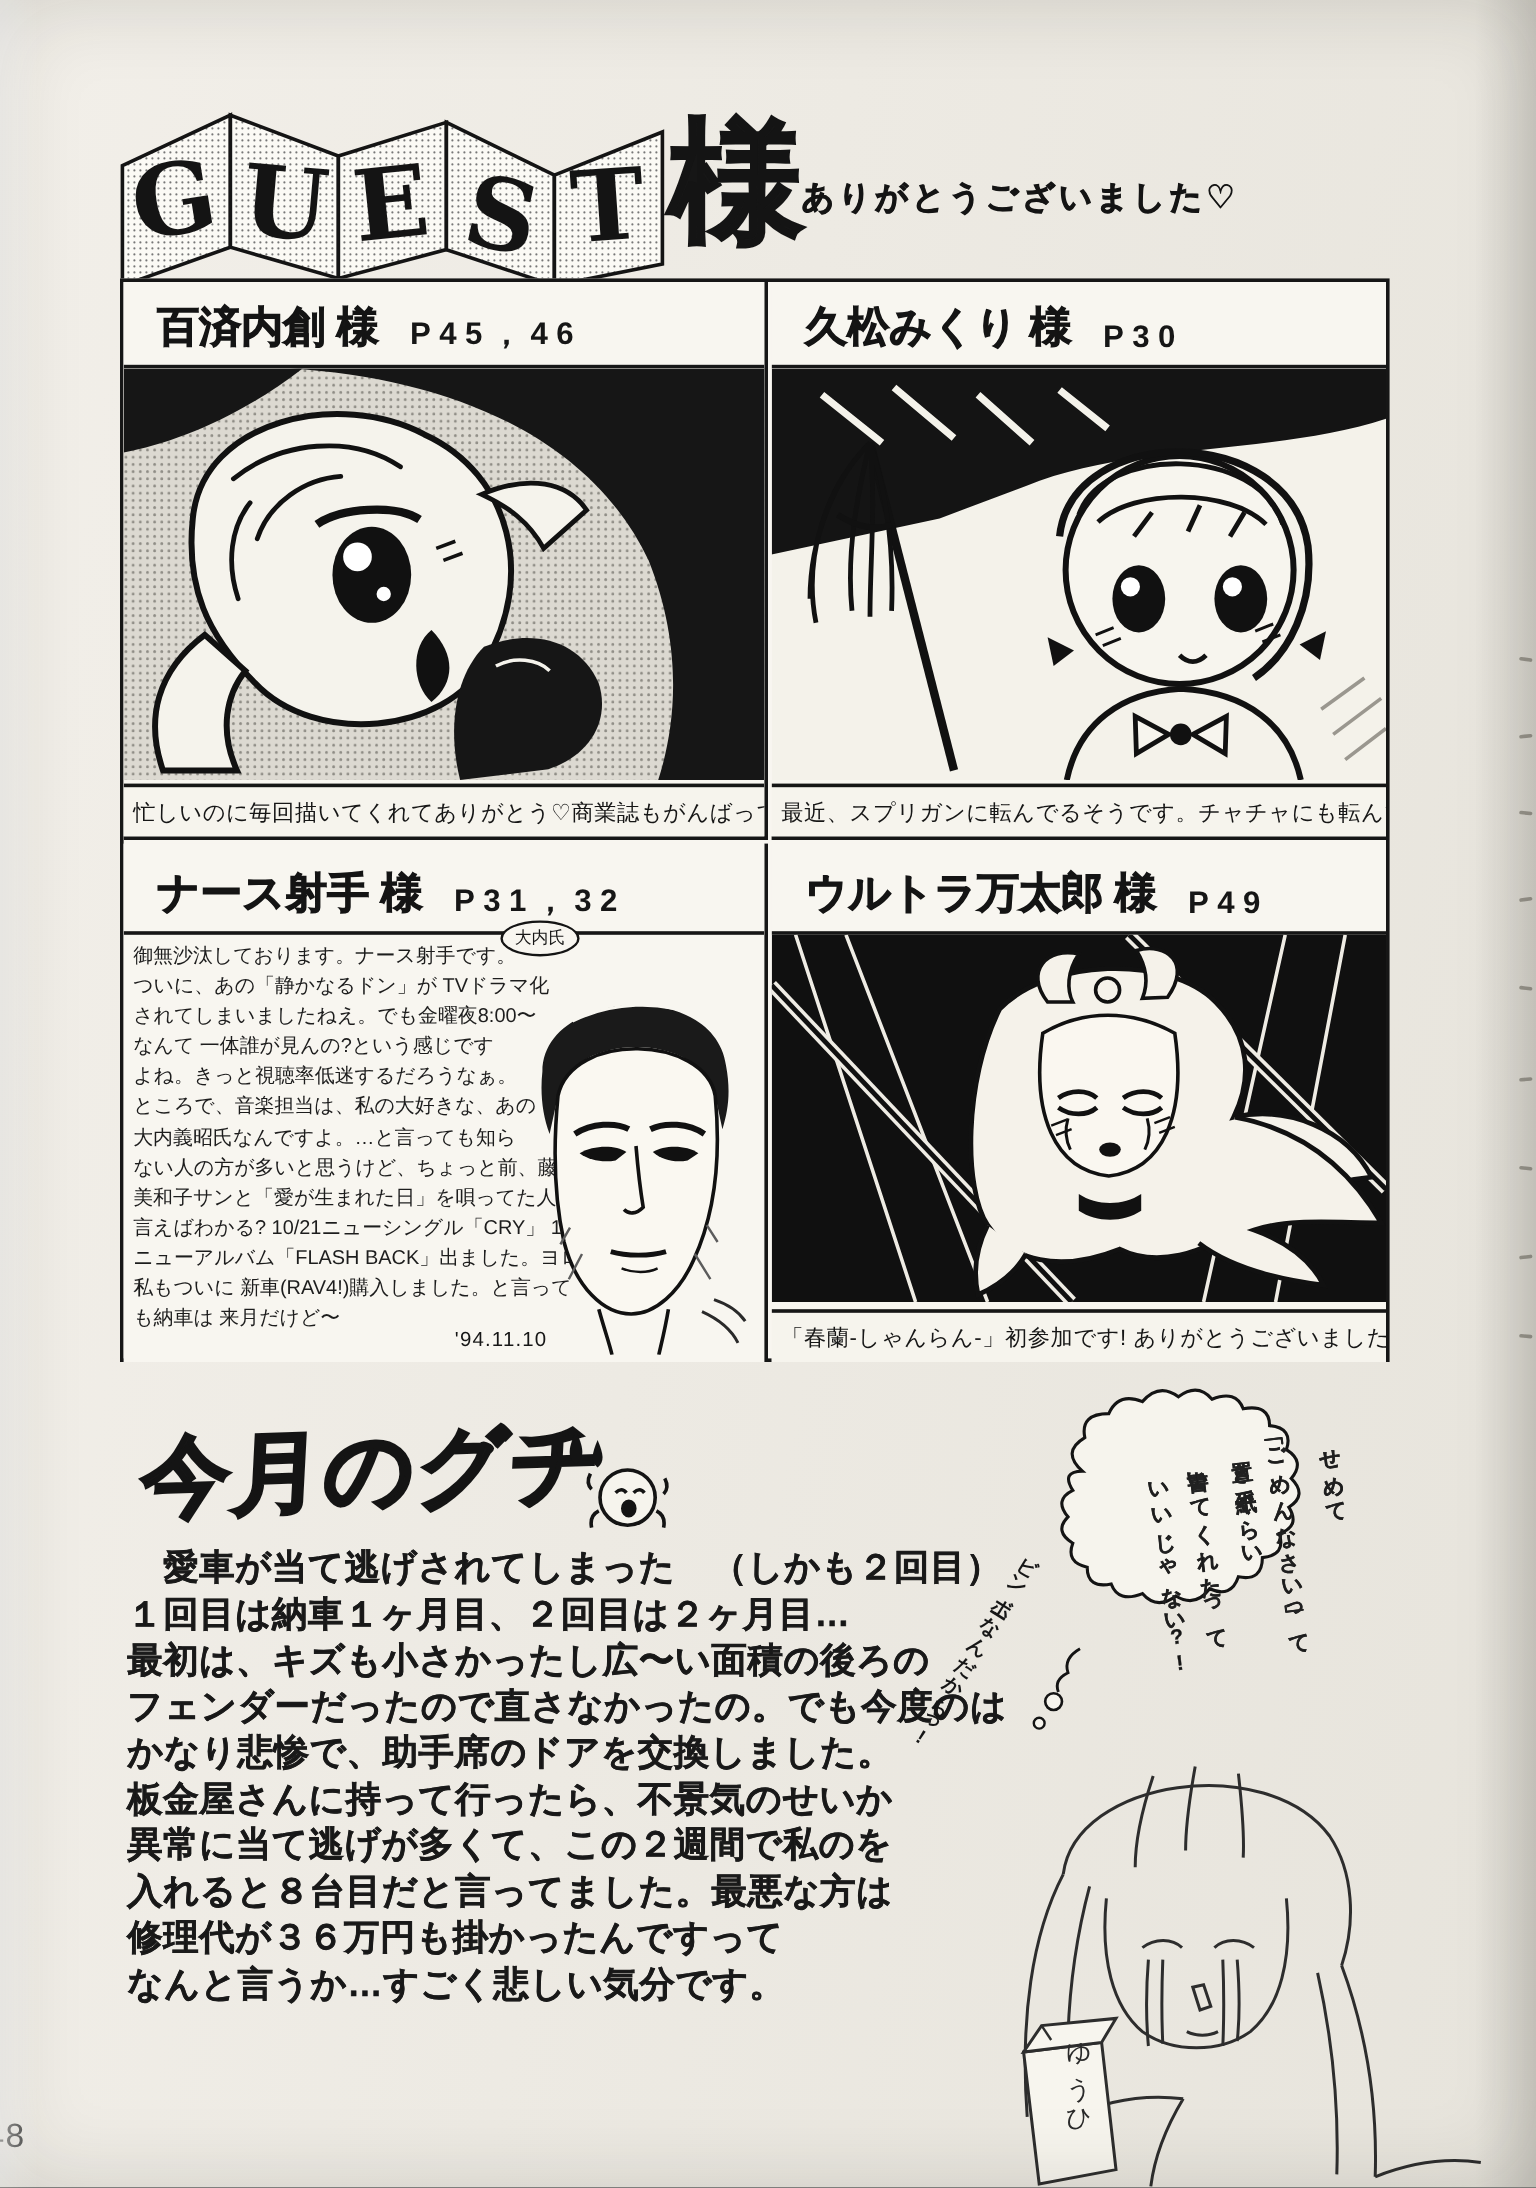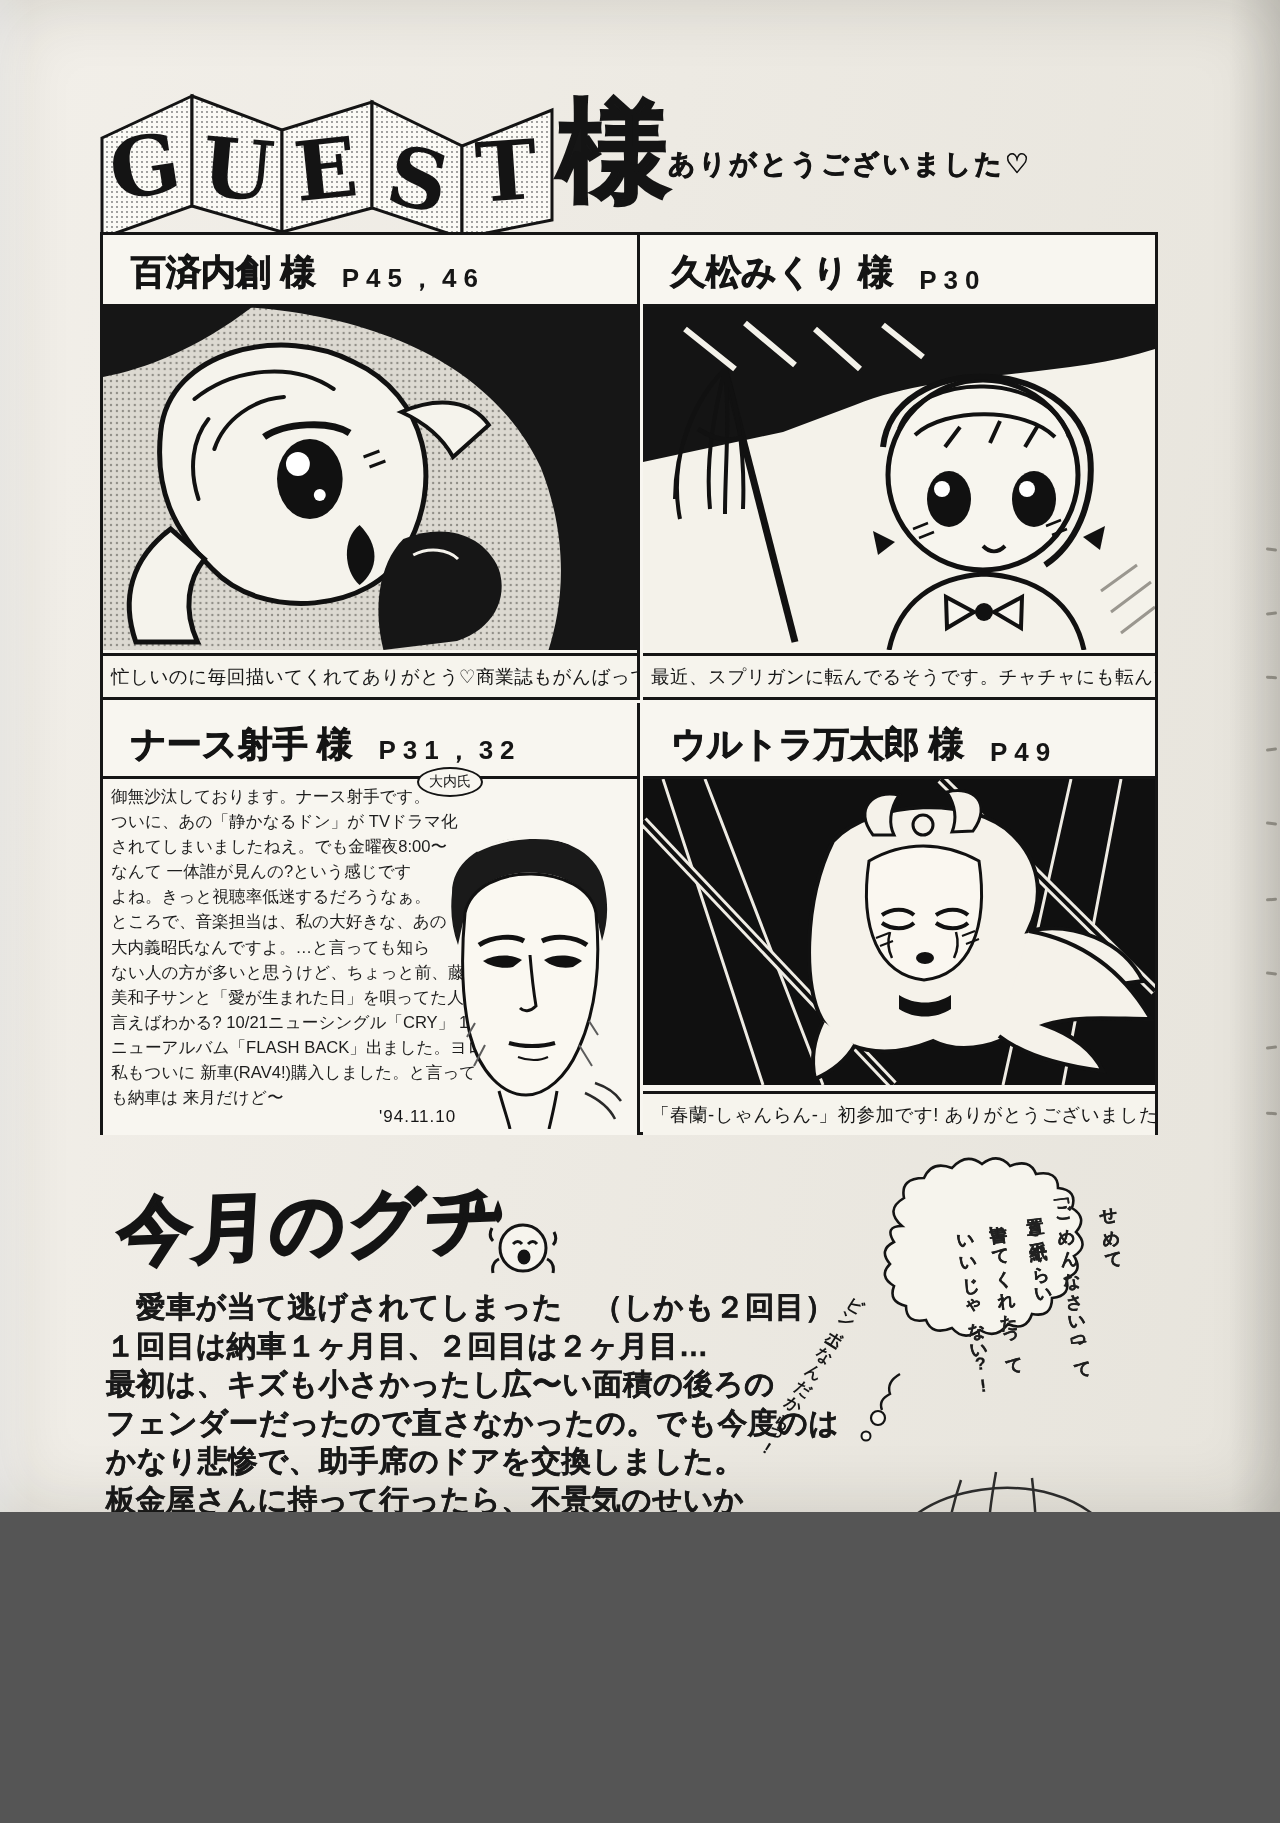--- a/index.html
+++ b/index.html
@@ -1,17 +1,17 @@
 <!DOCTYPE html>
 <html><head>
 <meta charset="utf-8">
 <style>
   html,body{margin:0;padding:0;background:#555;}
   .paper{
-    position:relative;width:1280px;height:1512px;margin:0 auto;
+    position:relative;width:1280px;height:1823px;margin:0 auto;
     background:linear-gradient(100deg,#f2efe9 0%,#edeae3 45%,#e7e4dc 100%);
     font-family:"Liberation Sans","DejaVu Sans",sans-serif;
     color:#161616;overflow:hidden;
   }
   .paper::after{
     content:"";position:absolute;inset:0;pointer-events:none;
     box-shadow:inset 0 0 70px rgba(40,35,25,.16);
     background:linear-gradient(90deg,rgba(255,255,255,.55) 0%,rgba(255,255,255,0) 2.5%,rgba(0,0,0,0) 96%,rgba(0,0,0,.10) 100%);
   }
   

